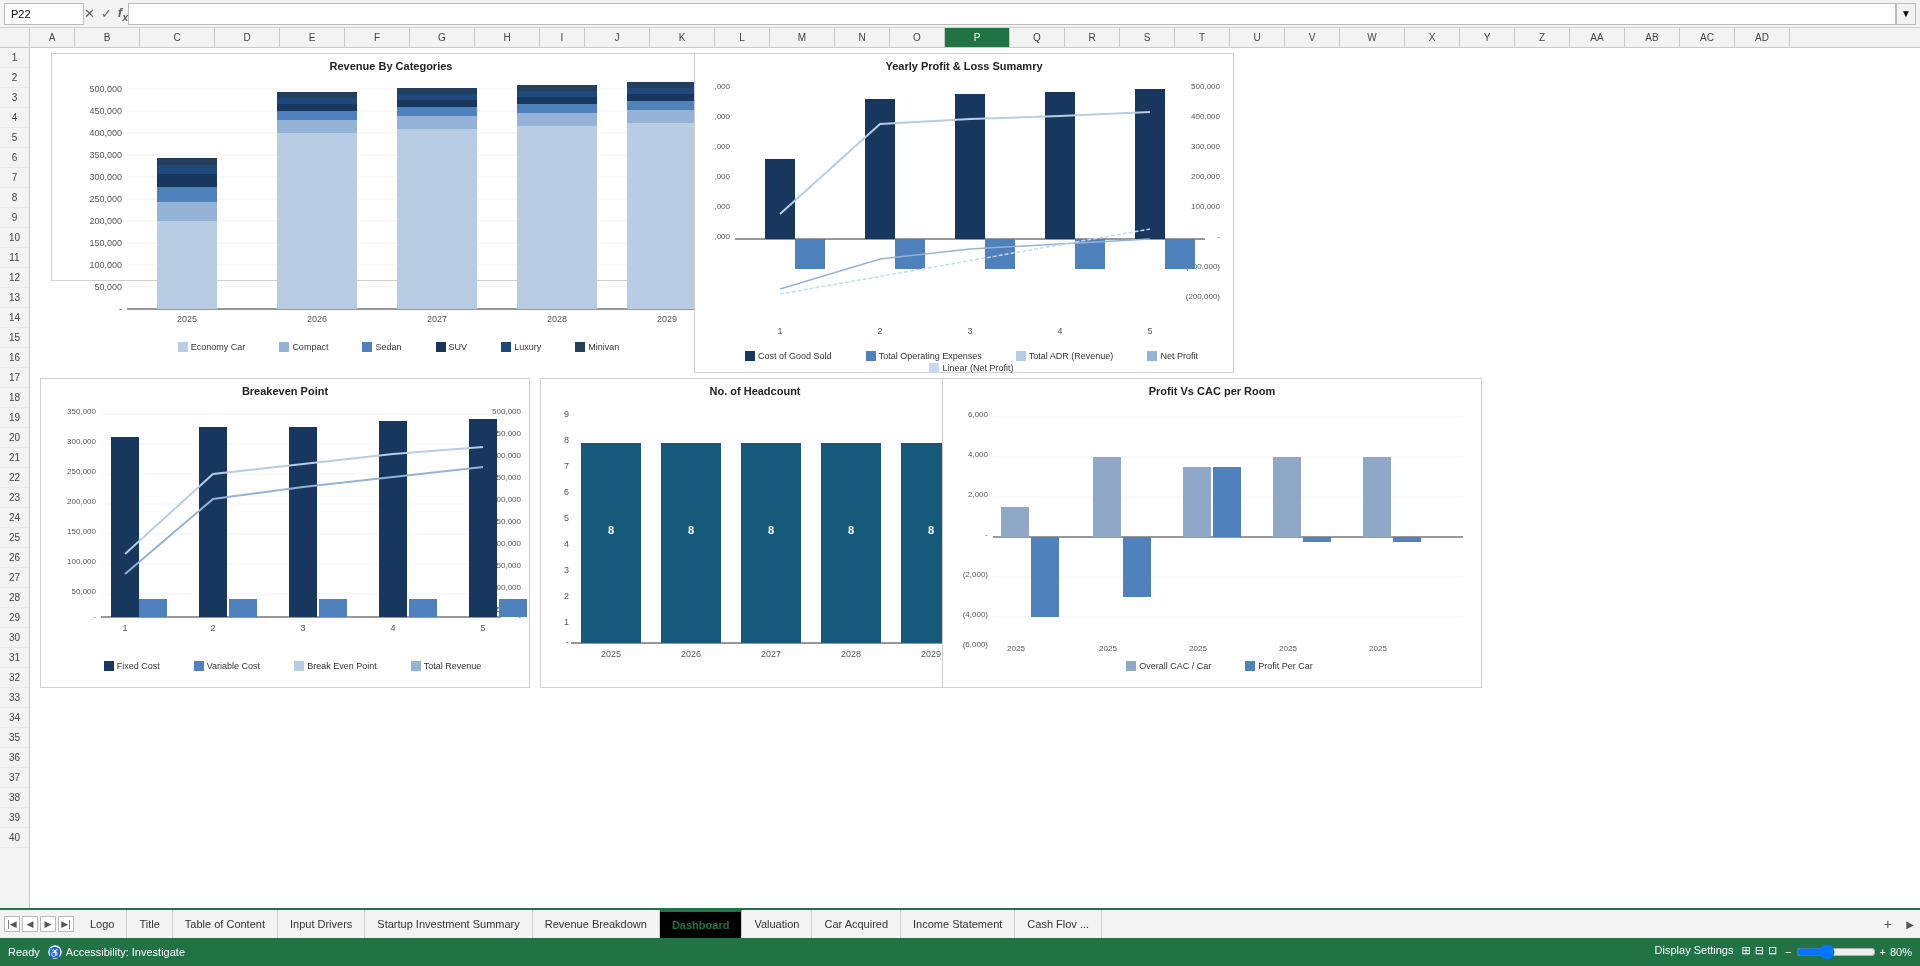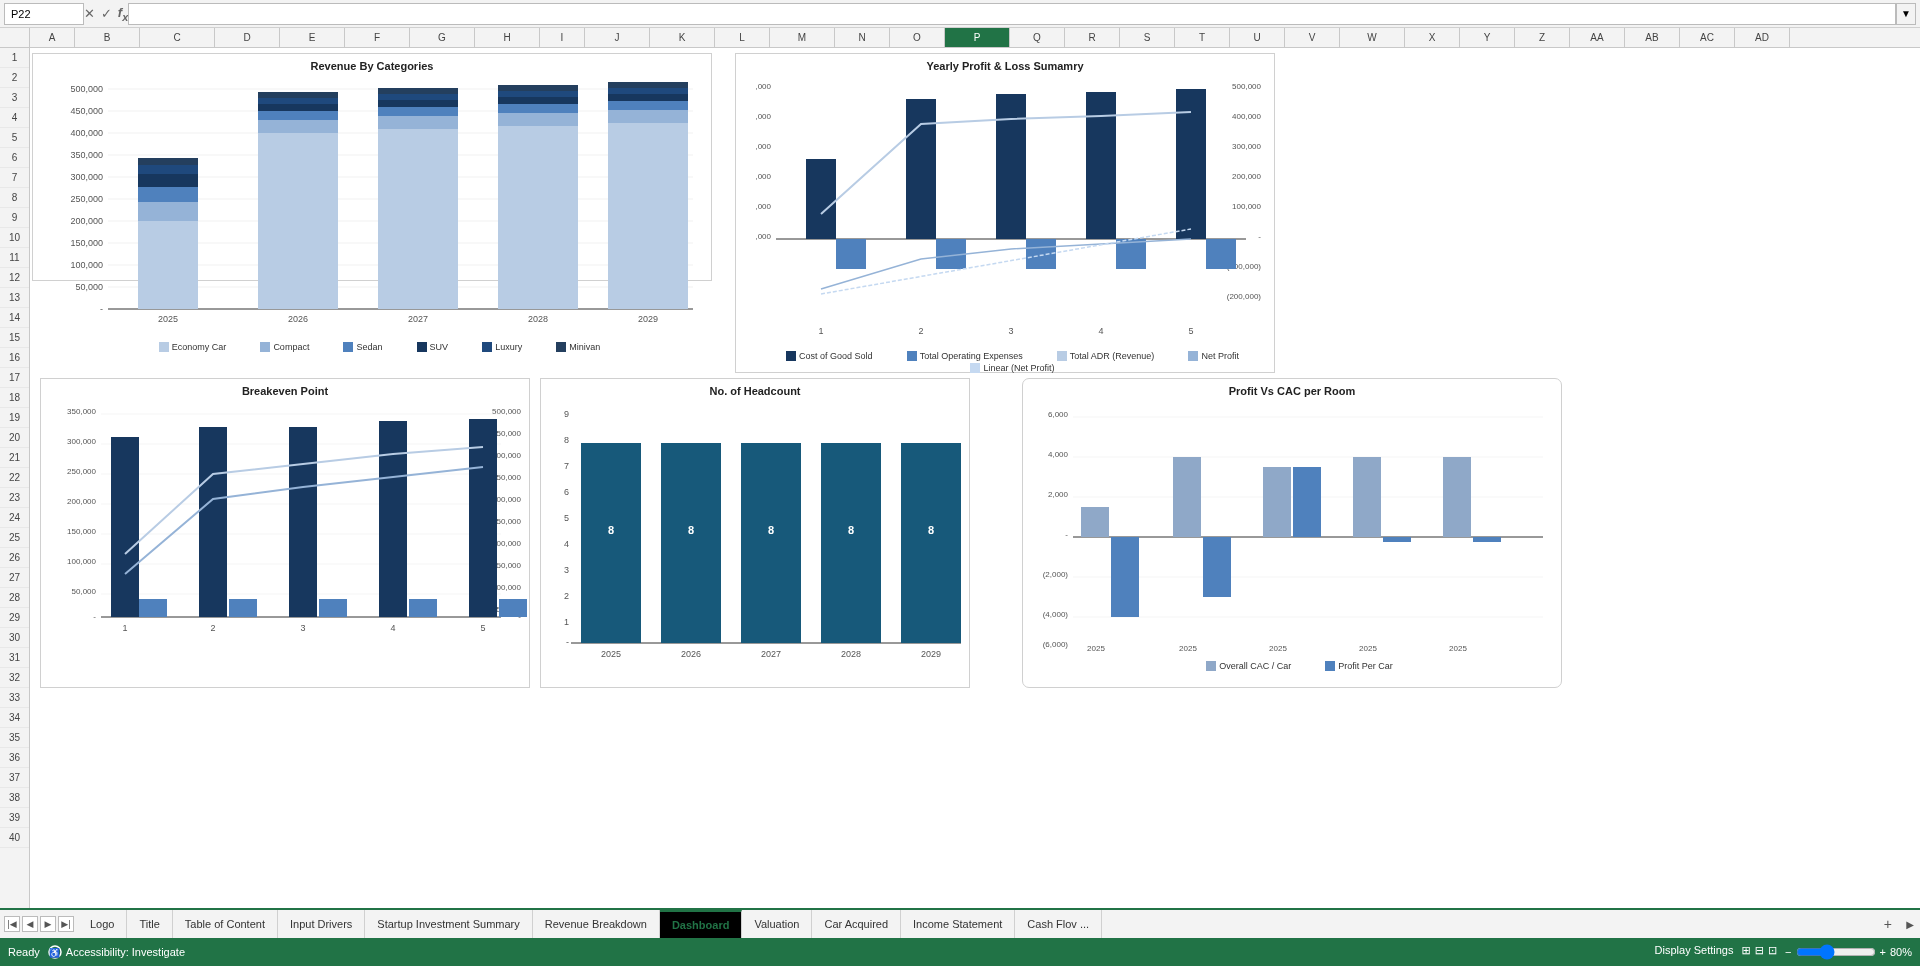--- a/index.html
+++ b/index.html
@@ -320,21 +320,21 @@
       <div class="row-num">35</div>
       <div class="row-num">36</div>
       <div class="row-num">37</div>
       <div class="row-num">38</div>
       <div class="row-num">39</div>
       <div class="row-num">40</div>
     </div>
   <div class="sheet-content">
     <div class="charts-area">
 
-      <div class="chart-box" style="left:2px; top:5px; width:680px; height:228px;">
+      <div class="chart-box" style="left:21px; top:5px; width:680px; height:228px;">
         <div class="chart-title">Revenue By Categories</div>
         <svg width="680" height="265" style="display:block;">
 
           <text x="70" y="18" font-size="9" text-anchor="end" fill="#555">500,000</text>
           <text x="70" y="40" font-size="9" text-anchor="end" fill="#555">450,000</text>
           <text x="70" y="62" font-size="9" text-anchor="end" fill="#555">400,000</text>
           <text x="70" y="84" font-size="9" text-anchor="end" fill="#555">350,000</text>
           <text x="70" y="106" font-size="9" text-anchor="end" fill="#555">300,000</text>
           <text x="70" y="128" font-size="9" text-anchor="end" fill="#555">250,000</text>
           <text x="70" y="150" font-size="9" text-anchor="end" fill="#555">200,000</text>
@@ -423,21 +423,21 @@
               <span class="legend-color" style="background:#1f497d;"></span>
               <span>Luxury</span>
             </span>
           <span class="legend-item">
               <span class="legend-color" style="background:#243f5e;"></span>
               <span>Minivan</span>
             </span>
         </div>
       </div>
 
-      <div class="chart-box" style="left:705px; top:5px; width:540px; height:320px;">
+      <div class="chart-box" style="left:664px; top:5px; width:540px; height:320px;">
         <div class="chart-title">Yearly Profit &amp; Loss Sumamry</div>
         <svg width="540" height="275" style="display:block;">
 
           <text x="35" y="15" font-size="8" text-anchor="end" fill="#555">,000</text>
           <text x="35" y="45" font-size="8" text-anchor="end" fill="#555">,000</text>
           <text x="35" y="75" font-size="8" text-anchor="end" fill="#555">,000</text>
           <text x="35" y="105" font-size="8" text-anchor="end" fill="#555">,000</text>
           <text x="35" y="135" font-size="8" text-anchor="end" fill="#555">,000</text>
           <text x="35" y="165" font-size="8" text-anchor="end" fill="#555">,000</text>
 
@@ -556,20 +556,38 @@
 
           <polyline points="84,175 172,100 262,88 352,78 442,68" fill="none" stroke="#95b3d7" stroke-width="2"></polyline>
 
           <text x="84" y="232" font-size="9" text-anchor="middle" fill="#555">1</text>
           <text x="172" y="232" font-size="9" text-anchor="middle" fill="#555">2</text>
           <text x="262" y="232" font-size="9" text-anchor="middle" fill="#555">3</text>
           <text x="352" y="232" font-size="9" text-anchor="middle" fill="#555">4</text>
           <text x="442" y="232" font-size="9" text-anchor="middle" fill="#555">5</text>
         </svg>
 
+        <div class="legend-area" style="padding:2px 4px;">
+          <span class="legend-item">
+              <span class="legend-color" style="background:#17375e;"></span>
+              <span>Fixed Cost</span>
+            </span>
+          <span class="legend-item">
+              <span class="legend-color" style="background:#4f81bd;"></span>
+              <span>Variable Cost</span>
+            </span>
+          <span class="legend-item">
+              <span class="legend-color" style="background:#b8cce4;"></span>
+              <span>Break Even Point</span>
+            </span>
+          <span class="legend-item">
+              <span class="legend-color" style="background:#95b3d7;"></span>
+              <span>Total Revenue</span>
+            </span>
+        </div>
       </div>
 
       <div class="chart-box" style="left:510px; top:330px; width:430px; height:310px;">
         <div class="chart-title">No. of Headcount</div>
         <svg width="430" height="270" style="display:block;">
 
           <text x="28" y="18" font-size="9" text-anchor="end" fill="#555">9</text>
           <text x="28" y="44" font-size="9" text-anchor="end" fill="#555">8</text>
           <text x="28" y="70" font-size="9" text-anchor="end" fill="#555">7</text>
           <text x="28" y="96" font-size="9" text-anchor="end" fill="#555">6</text>
@@ -598,21 +616,21 @@
           <text x="390" y="135" font-size="11" text-anchor="middle" fill="#fff" font-weight="bold">8</text>
 
           <text x="70" y="258" font-size="9" text-anchor="middle" fill="#555">2025</text>
           <text x="150" y="258" font-size="9" text-anchor="middle" fill="#555">2026</text>
           <text x="230" y="258" font-size="9" text-anchor="middle" fill="#555">2027</text>
           <text x="310" y="258" font-size="9" text-anchor="middle" fill="#555">2028</text>
           <text x="390" y="258" font-size="9" text-anchor="middle" fill="#555">2029</text>
         </svg>
       </div>
 
-      <div class="chart-box" style="left:992px; top:330px; width:540px; height:310px;border-radius:7px;">
+      <div class="chart-box" style="left:912px; top:330px; width:540px; height:310px;">
         <div class="chart-title">Profit Vs CAC per Room</div>
         <svg width="540" height="260" style="display:block;">
 
           <text x="45" y="18" font-size="8" text-anchor="end" fill="#555">6,000</text>
           <text x="45" y="58" font-size="8" text-anchor="end" fill="#555">4,000</text>
           <text x="45" y="98" font-size="8" text-anchor="end" fill="#555">2,000</text>
           <text x="45" y="138" font-size="8" text-anchor="end" fill="#555">-</text>
           <text x="45" y="178" font-size="8" text-anchor="end" fill="#555">(2,000)</text>
           <text x="45" y="218" font-size="8" text-anchor="end" fill="#555">(4,000)</text>
           <text x="45" y="248" font-size="8" text-anchor="end" fill="#555">(6,000)</text>

